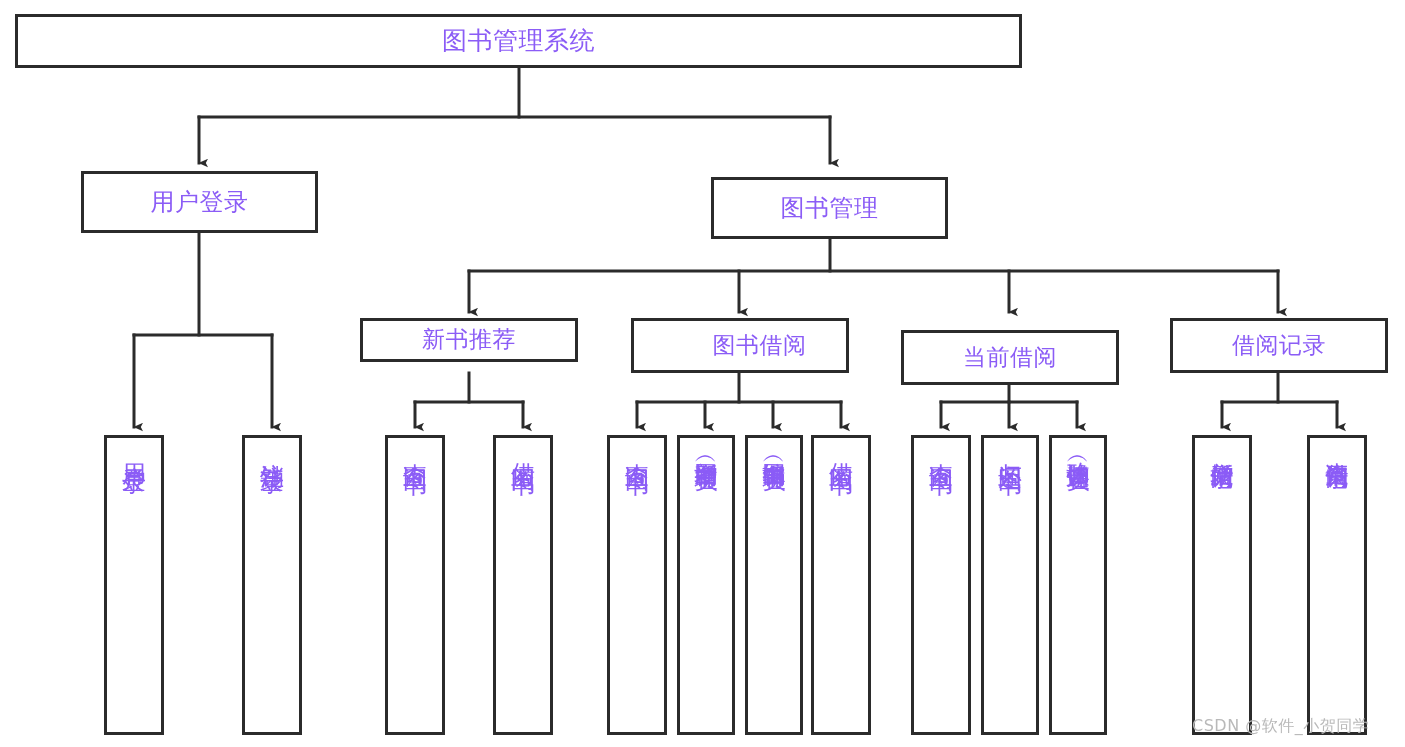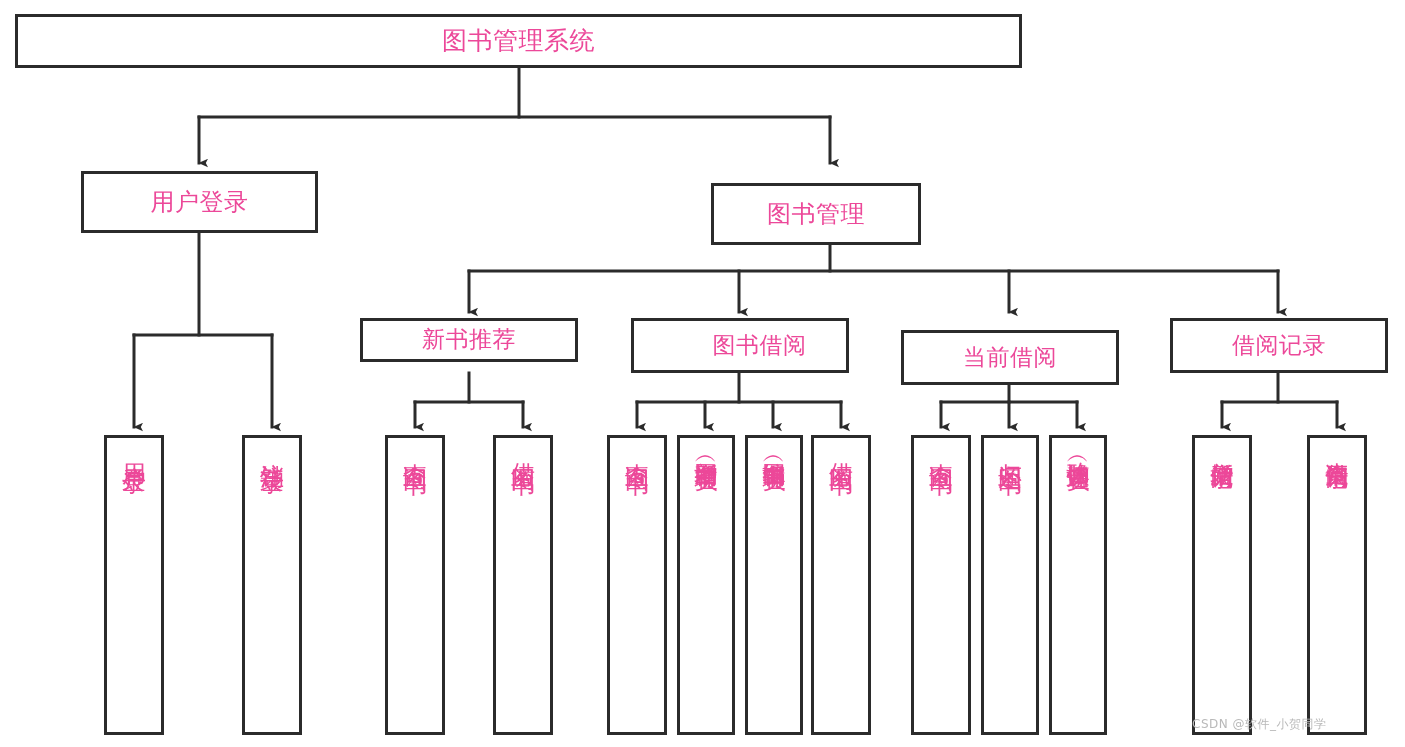--- a/index.html
+++ b/index.html
@@ -35,21 +35,21 @@
     display: flex;
     align-items: center;
     justify-content: center;
     text-align: center;
     z-index: 2;
   }
   .node-label {
     display: block;
     line-height: 1.12;
     letter-spacing: 0.5px;
-    color: #ec4899;
+    color: #8b5cf6;
   }
   
   .node.level-root {
     border-width: 3px;
   }
   .node.level-root .node-label {
     font-size: 25px;
   }
   
   .node.level-1 .node-label {
@@ -73,21 +73,21 @@
     line-height: 1.0;
     letter-spacing: 3px;
     white-space: nowrap;
   }
   .node.leaf.tall-text .node-label {
     font-size: 23px;
     letter-spacing: 1px;
   }
   .watermark {
     position: absolute;
-    font-size: 12px;
+    font-size: 16px;
     color: #b9b9b9;
     letter-spacing: 0.5px;
     white-space: nowrap;
     z-index: 3;
   }
 </style>
 </head>
 <body>
 
 <div id="diagram-root">
@@ -144,21 +144,21 @@
   </svg>
 
   <div class="node level-root" style="left:15px; top:14px; width:1007px; height:54px;">
     <span class="node-label">图书管理系统</span>
   </div>
 
   <div class="node level-1" style="left:81px; top:171px; width:237px; height:62px;">
     <span class="node-label">用户登录</span>
   </div>
 
-  <div class="node level-1" style="left:711px; top:183px; width:210px; height:62px;">
+  <div class="node level-1" style="left:711px; top:177px; width:237px; height:62px;">
     <span class="node-label">图书管理</span>
   </div>
 
   <div class="node level-2" style="left:360px; top:318px; width:218px; height:44px;">
     <span class="node-label">新书推荐</span>
   </div>
 
   <div class="node level-2" style="left:631px; top:318px; width:218px; height:55px;padding-left:39px;">
     <span class="node-label">图书借阅</span>
   </div>

